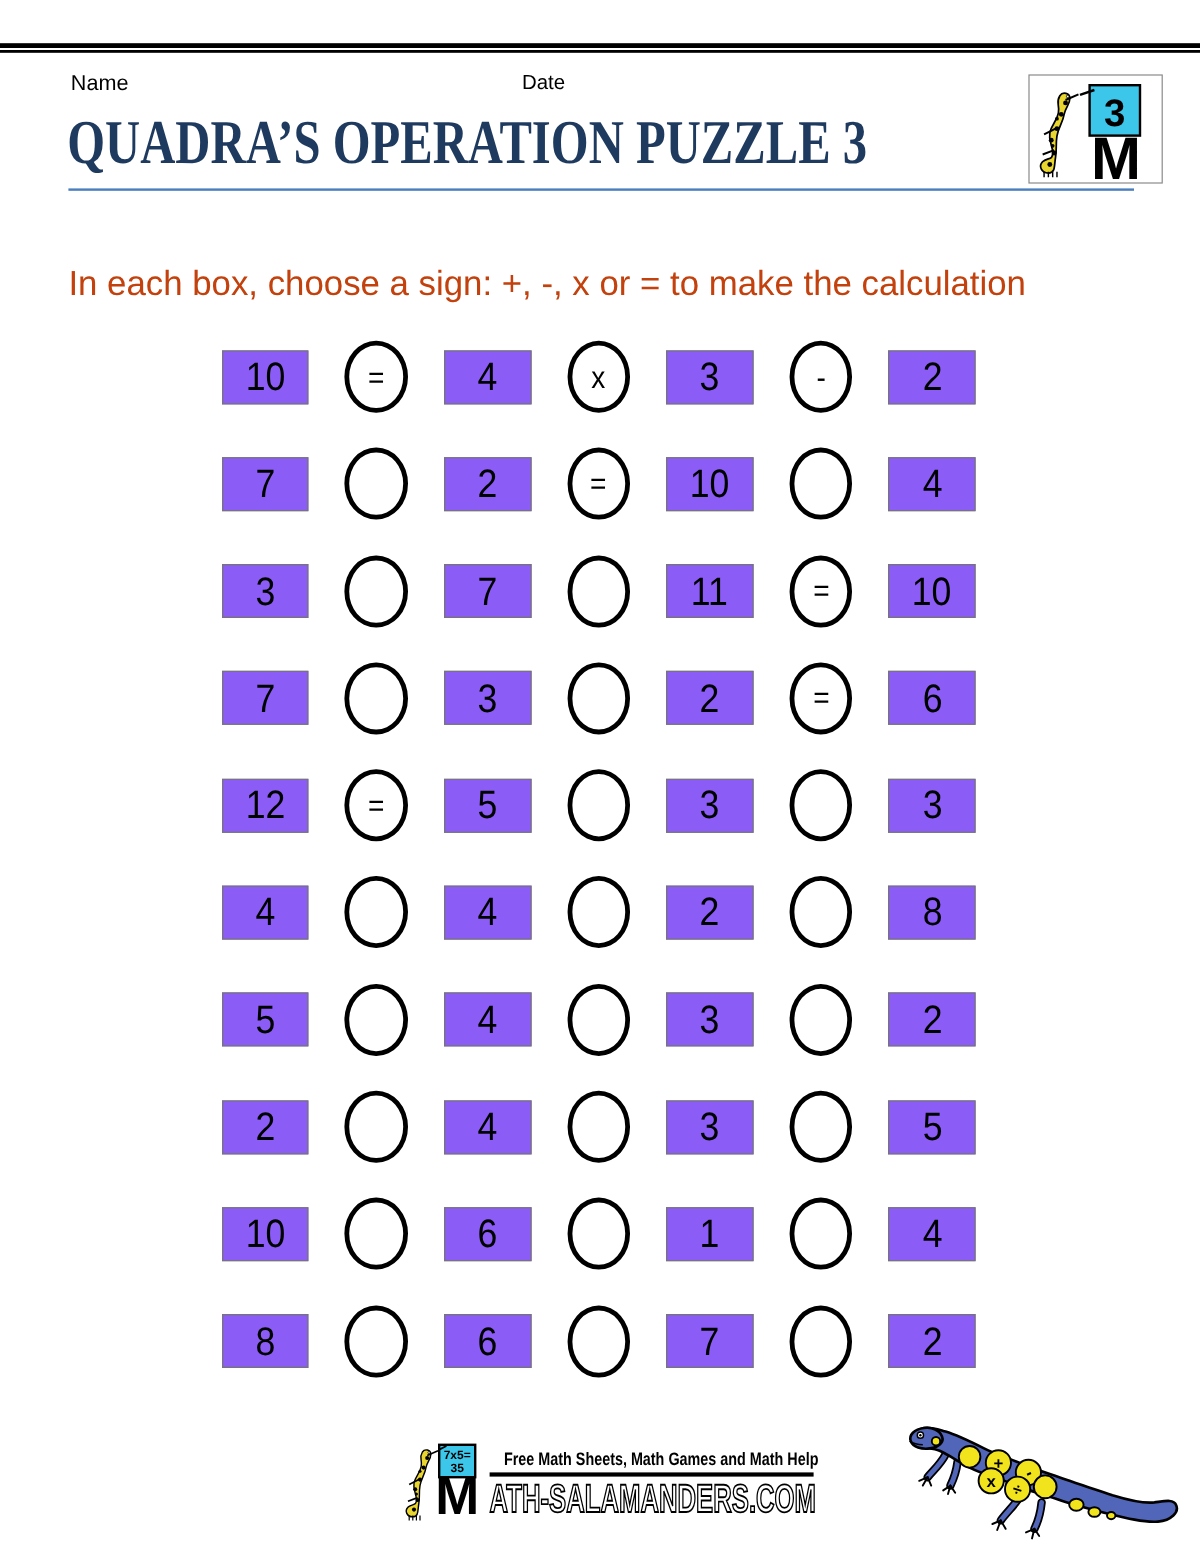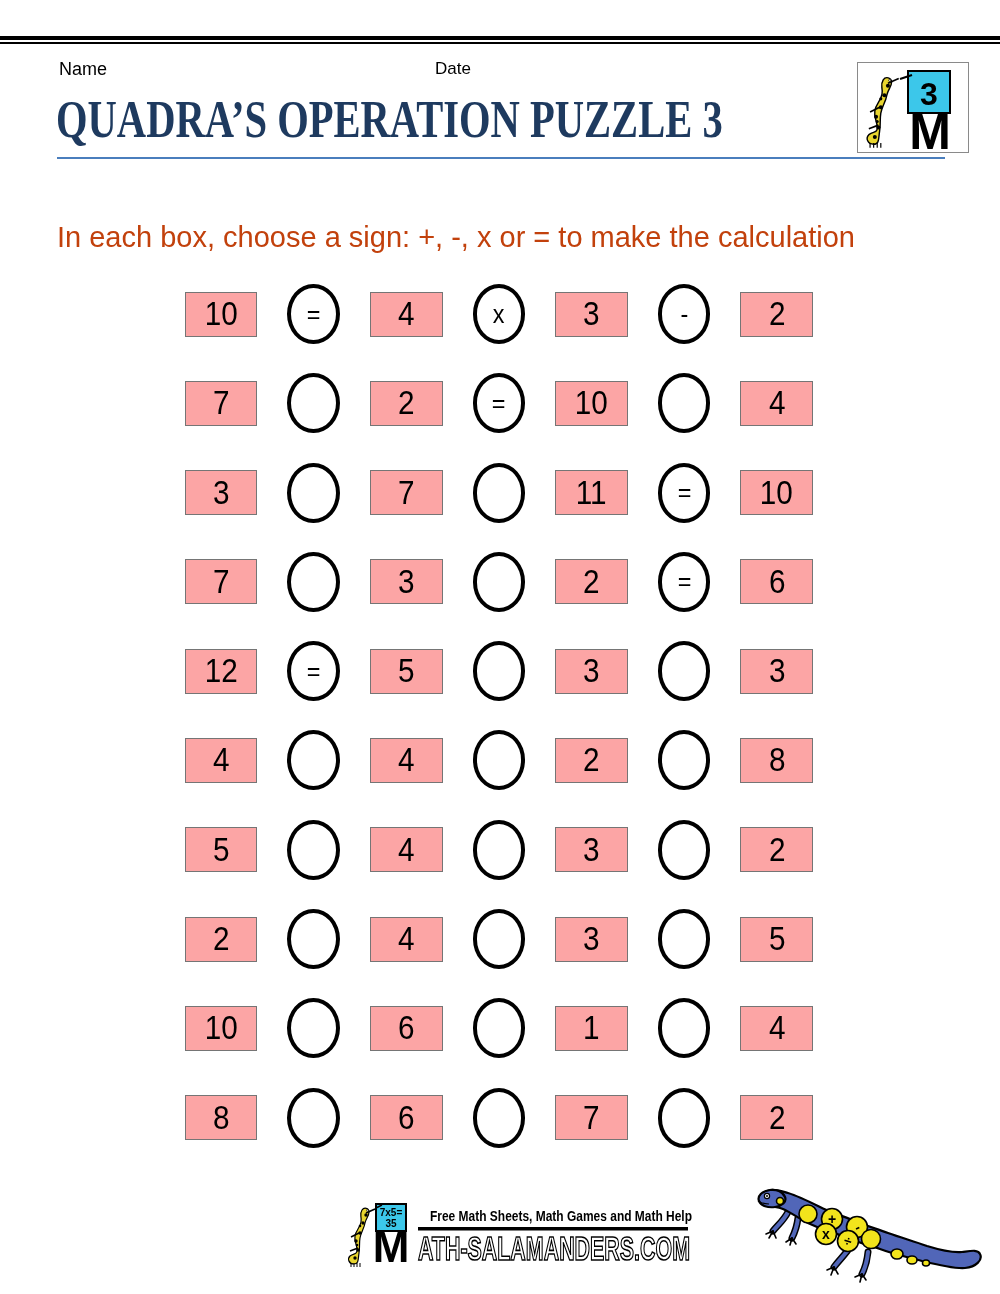--- a/index.html
+++ b/index.html
@@ -47,35 +47,35 @@
 
   
   .puzzle { position: absolute; left: 185px; top: 284px; width: 628px; }
   .puzzle-row {
     display: flex; align-items: center; gap: 30px;
     height: 60px; margin-bottom: 29.3px;
   }
   .num-box {
     width: 73px; height: 45px;
     border: 1px solid #757575;
-    background: #fca5a5;
+    background: #8b5cf6;
     display: flex; align-items: center; justify-content: center;
     font-size: 33px;
   }
   .op-circle {
     width: 53px; height: 60px;
     border: 4px solid #000; border-radius: 50%;
     background: #fff;
     display: flex; align-items: center; justify-content: center;
     font-size: 26px;
   }
   .cell-text { display: inline-block; transform: scaleX(0.9); }
 
   
-  .footer-logo { position: absolute; left: 340px; top: 1194px; }
+  .footer-logo { position: absolute; left: 330px; top: 1194px; }
   .footer-salamander { position: absolute; left: 754px; top: 1170px; }
 
   svg text { font-family: "Liberation Sans", sans-serif; }
 </style>
 </head>
 <body>
 
 <svg width="0" height="0" style="position:absolute" aria-hidden="true">
   <defs>
     <symbol id="sala-yellow" viewBox="0 0 30 62">

